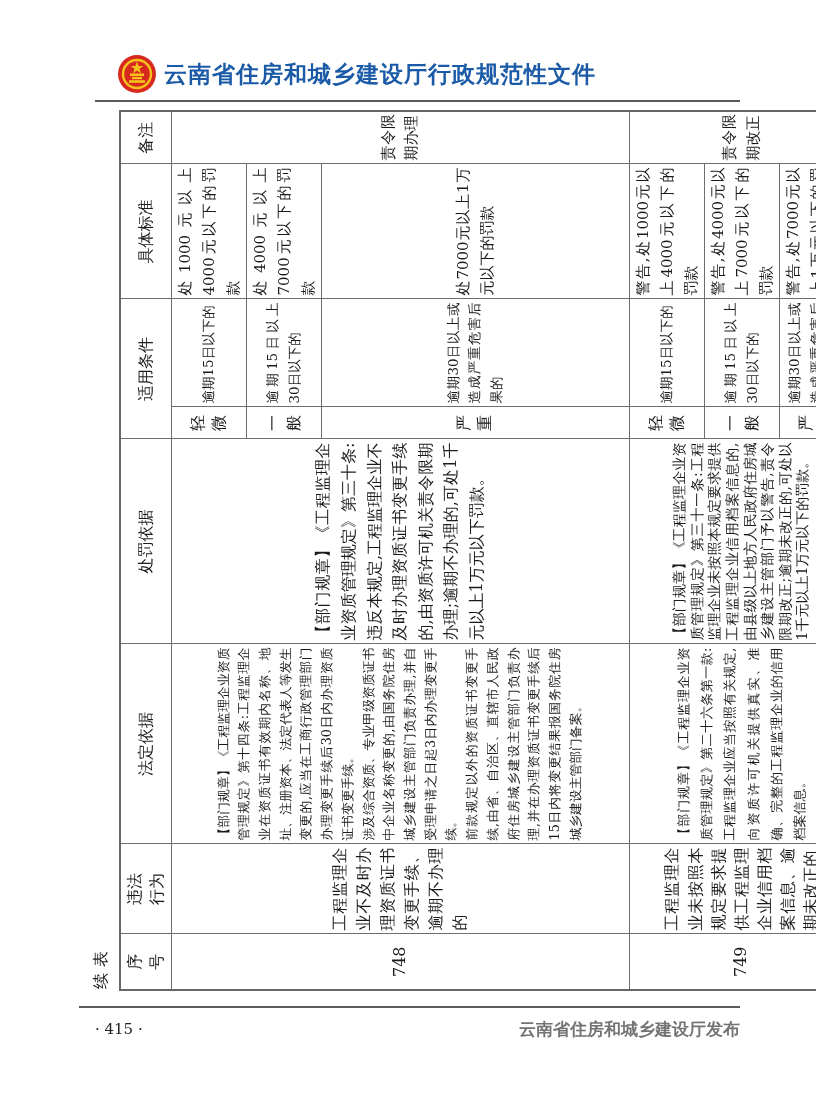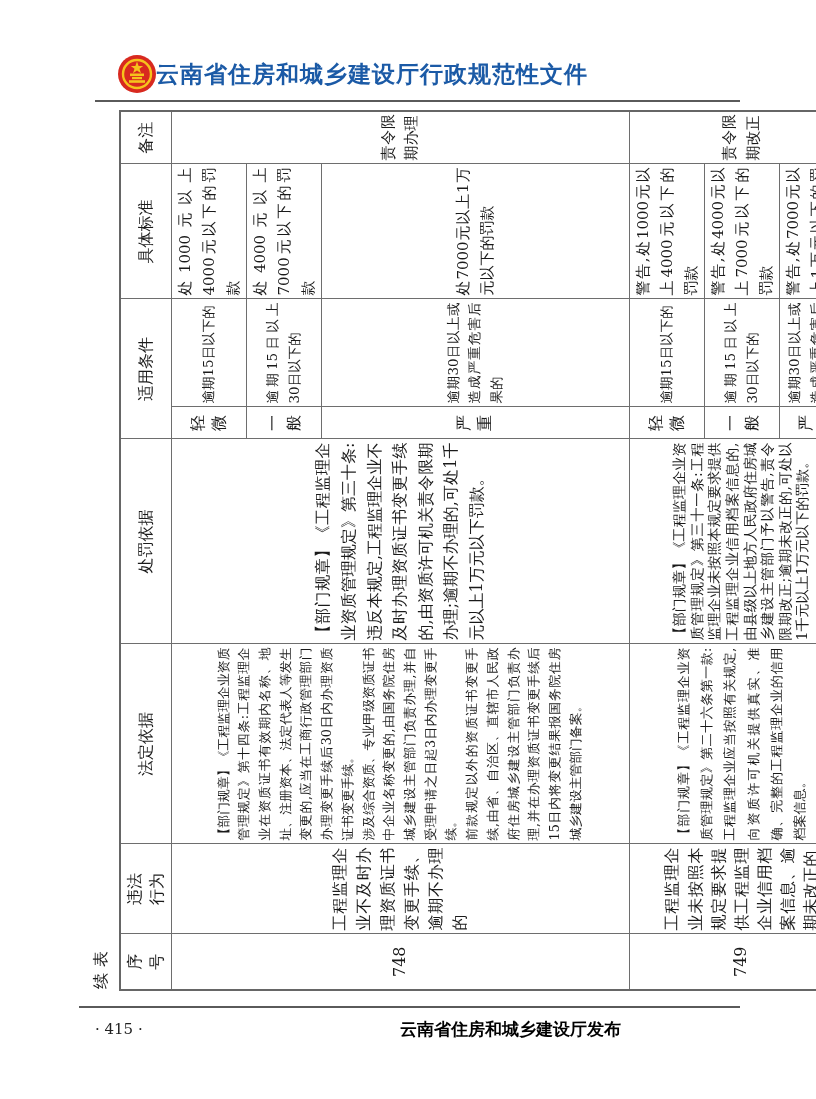--- a/index.html
+++ b/index.html
@@ -1,29 +1,29 @@
 <!DOCTYPE html>
 <html><head>
 <meta charset="utf-8">
 <style>
   html,body{margin:0;padding:0;background:#ffffff;}
   .page{position:relative;width:816px;height:1099px;background:#ffffff;overflow:hidden;
         font-family:"DejaVu Serif",serif;color:#1a1a1a;}
   
   .doc-header{position:absolute;left:118px;top:52px;height:44px;display:flex;align-items:center;}
   .emblem{width:38px;height:38px;flex:0 0 auto;}
-  .doc-title{margin-left:0;font-family:"DejaVu Sans","Liberation Sans",sans-serif;
+  .doc-title{margin-left:8px;font-family:"DejaVu Sans","Liberation Sans",sans-serif;
              font-weight:bold;font-size:23px;letter-spacing:1px;color:#1b5aa6;white-space:nowrap;}
   .header-rule{position:absolute;left:95px;top:100px;width:645px;height:2px;background:#5a5a5a;}
   
   .footer-rule{position:absolute;left:79px;top:1006px;width:661px;height:2px;background:#5a5a5a;}
   .page-num{position:absolute;left:95px;top:1020px;font-size:15px;color:#222;}
-  .publisher{position:absolute;left:400px;top:1018px;width:340px;text-align:left;
+  .publisher{position:absolute;left:400px;top:1018px;width:340px;text-align:right;
              font-family:"DejaVu Sans","Liberation Sans",sans-serif;font-weight:bold;
-             font-size:17px;color:#000000;}
+             font-size:17px;color:#737373;}
   
   .rotor{position:absolute;left:119px;top:991px;width:879px;height:621px;
          transform:rotate(-90deg);transform-origin:0 0;}
   .tbl-caption{position:absolute;left:2px;top:-28px;font-size:16px;letter-spacing:6px;color:#1a1a1a;}
   table.penalty{border-collapse:collapse;table-layout:fixed;width:879px;
                 border:2.5px solid #666;}
   table.penalty td,table.penalty th{border:1.5px solid #6e6e6e;vertical-align:middle;
                 padding:1px 3px;overflow:hidden;font-weight:normal;}
   th{font-size:16px;text-align:center;line-height:1.35;}
   th .stack{display:inline-block;line-height:1.35;}

